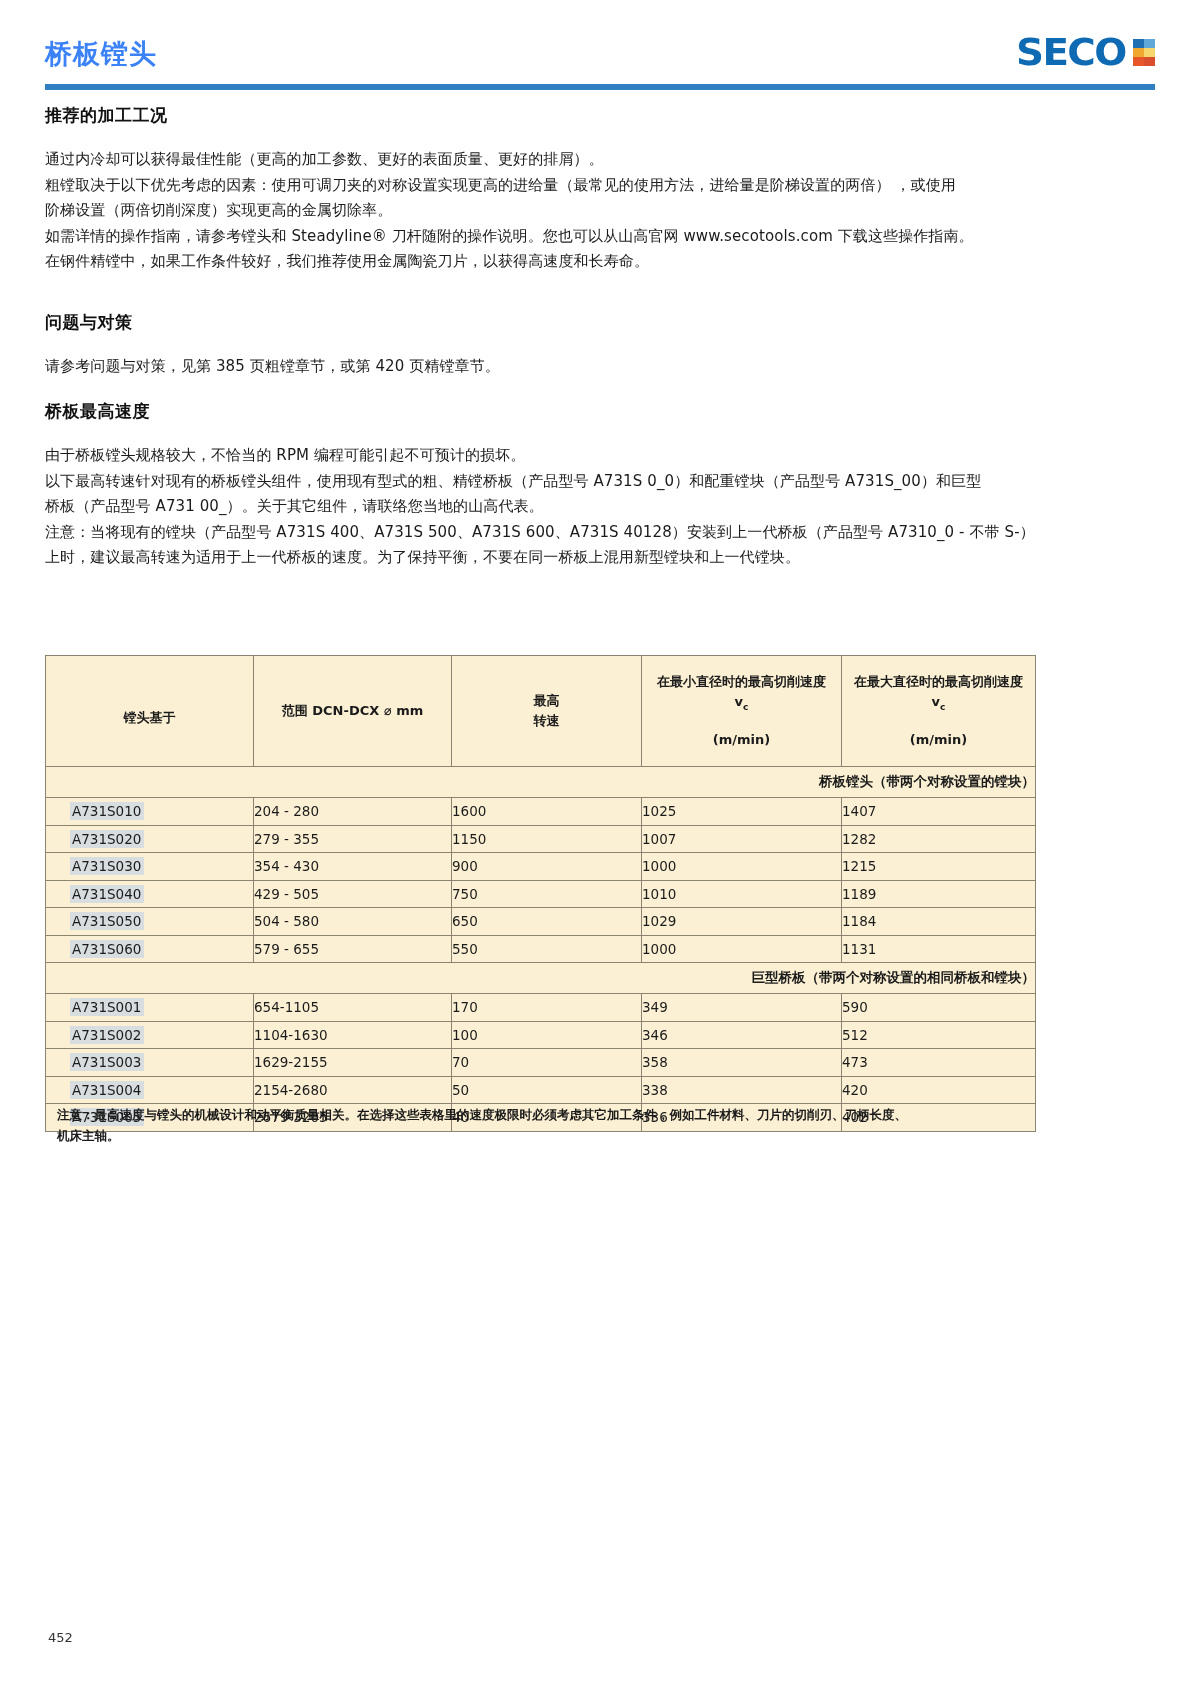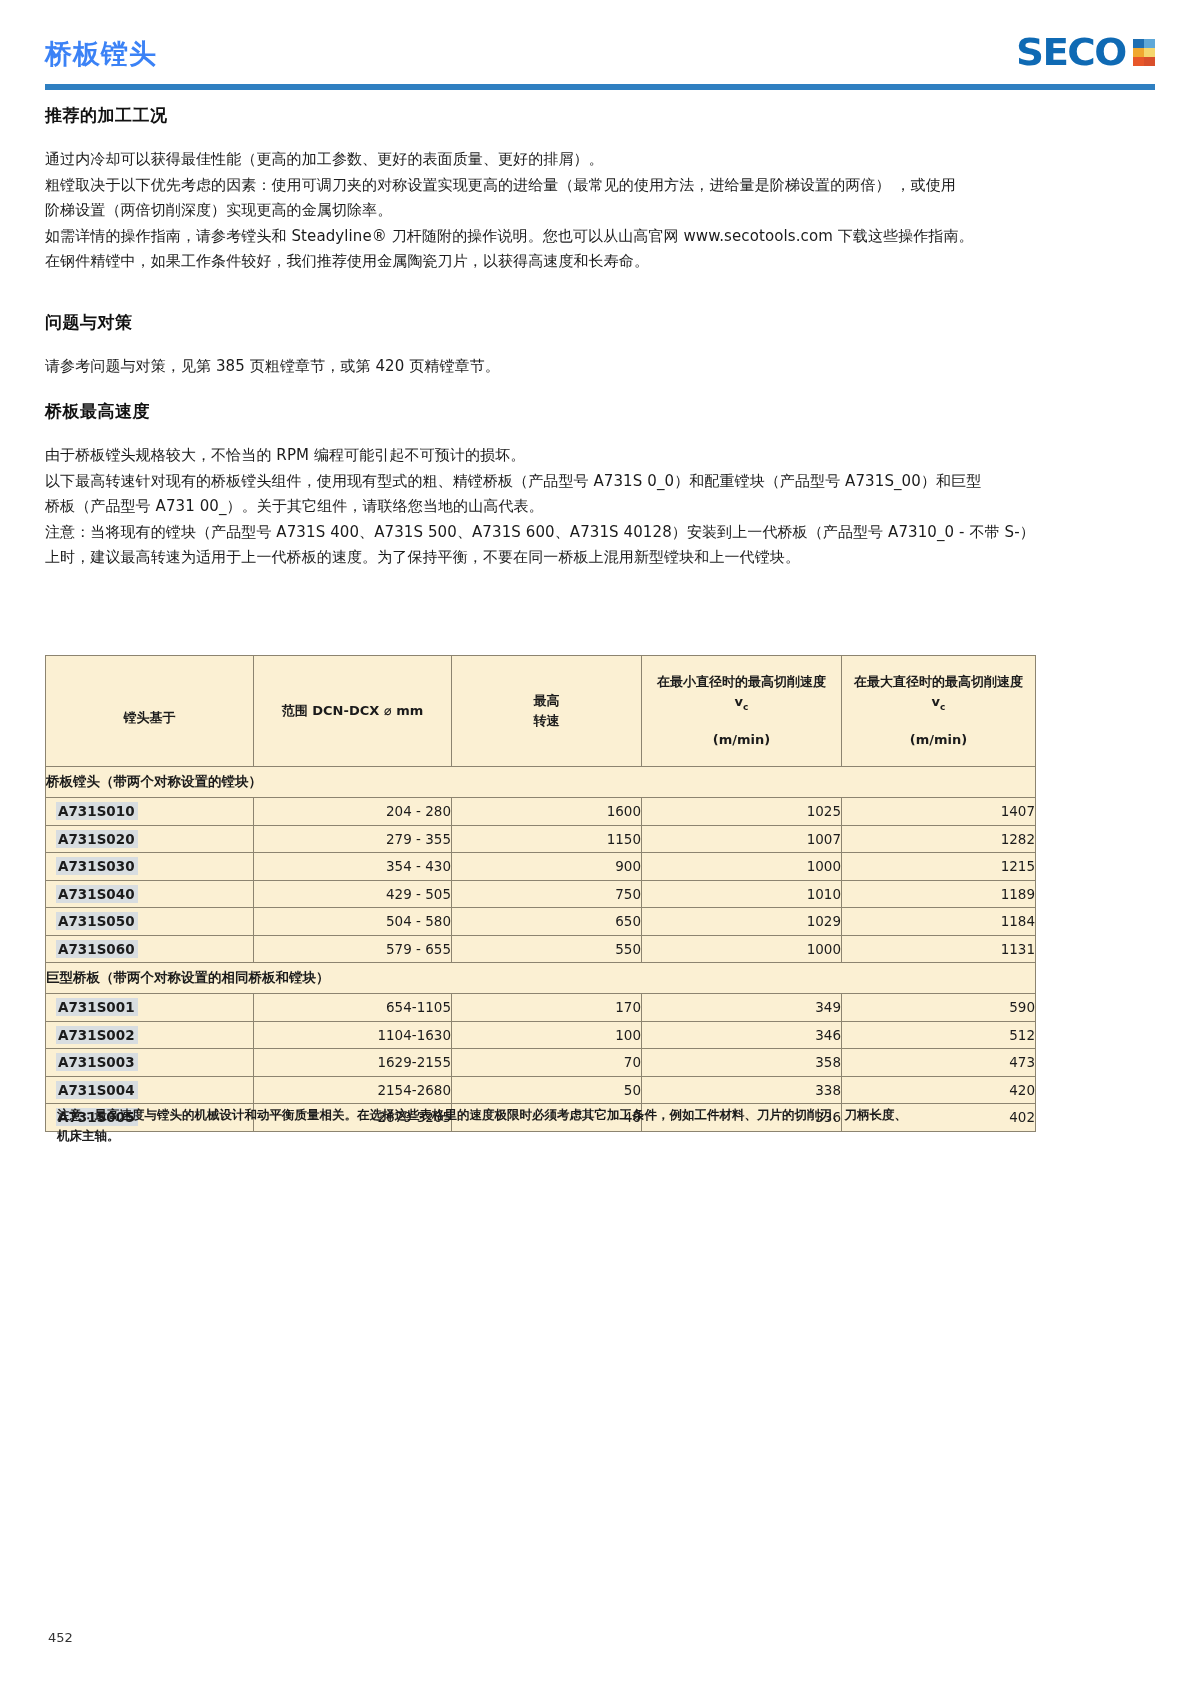--- a/index.html
+++ b/index.html
@@ -145,31 +145,31 @@
   .head-stack { display: flex; flex-direction: column; justify-content: center; height: 100%; }
   .head-line { display: block; }
   .head-spacer { height: 14px; }
   .vc { font-weight: bold; }
   .vc sub { font-size: 9px; }
 
   tr.group-row td {
     height: 30px;
     font-weight: bold;
     font-size: 13.5px;
-    text-align: left;
+    text-align: right;
   }
   tr.data-row td {
     height: 26.5px;
-    text-align: right;
+    text-align: left;
     font-size: 13.5px;
   }
   tr.data-row td.code {
     text-align: left;
-    padding-left: 10px;
-    font-weight: bold;
+    padding-left: 24px;
+    font-weight: normal;
     position: relative;
     margin-top: 40px;
   }
   tr.data-row td.code span.code-text {
     background: #d8dde0;
     padding: 1px 3px 1px 2px;
     display: inline-block;
   }
 
   

